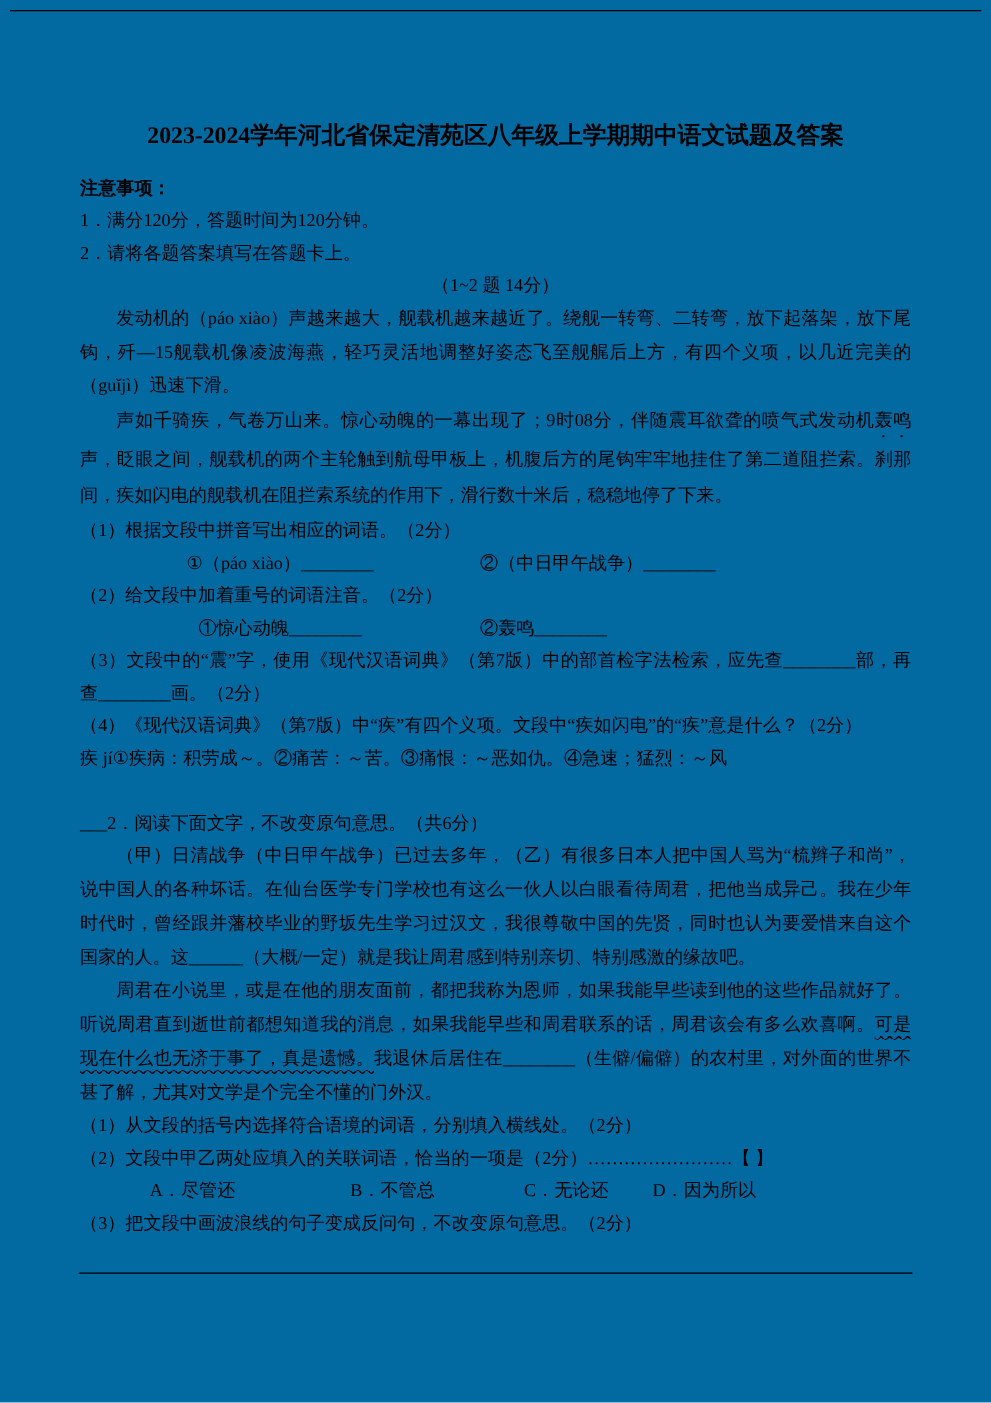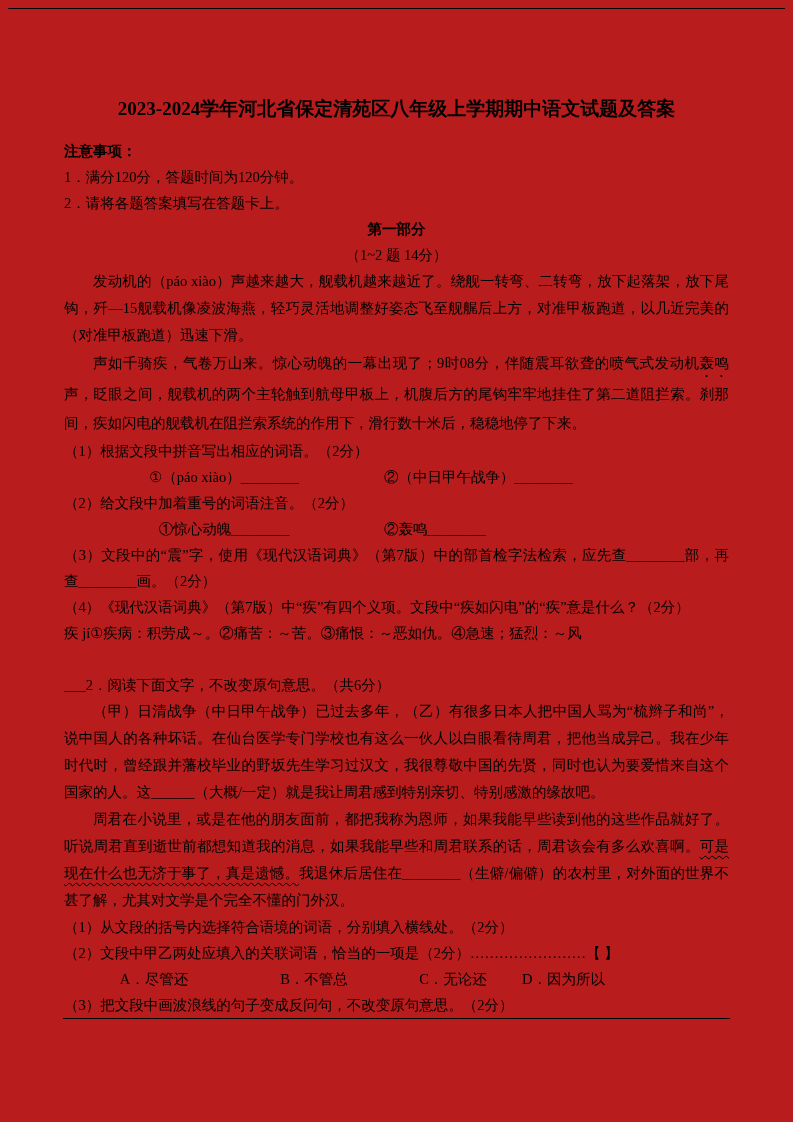--- a/index.html
+++ b/index.html
@@ -2,21 +2,21 @@
 <html><head>
 <meta charset="utf-8">
 <style>
   * { box-sizing: border-box; }
   html, body { margin: 0; padding: 0; background: #ffffff; }
   .page {
     position: relative;
     width: 793px;
     height: 1122px;
     margin: 0 auto;
-    background: #b91c1c;
+    background: #0369a1;
     color: #000000;
     font-family: "Liberation Serif", "DejaVu Serif", serif;
     font-size: 14.5px;
     line-height: 26px;
     padding: 0 64px;
     overflow: hidden;
   }
   .rule { position: absolute; background: #000; height: 1px; }
   .top-rule { top: 8px; left: 8px; right: 8px; }
   .bottom-rule { top: 1018px; left: 63px; right: 63px; }
@@ -58,25 +58,24 @@
 <div class="page">
   <div class="rule top-rule"></div>
   <div class="rule bottom-rule"></div>
 
   <h1 class="title">2023-2024学年河北省保定清苑区八年级上学期期中语文试题及答案</h1>
 
   <p class="bold">注意事项：</p>
   <p>1．满分120分，答题时间为120分钟。</p>
   <p>2．请将各题答案填写在答题卡上。</p>
 
-  <p class="center bold">第一部分</p>
   <p class="center">（1~2 题  14分）</p>
 
 
-  <p class="indent passage">发动机的（páo xiào）声越来越大，舰载机越来越近了。绕舰一转弯、二转弯，放下起落架，放下尾钩，歼—15舰载机像凌波海燕，轻巧灵活地调整好姿态飞至舰艉后上方，对准甲板跑道，以几近完美的（对准甲板跑道）迅速下滑。</p>
+  <p class="indent passage">发动机的（páo xiào）声越来越大，舰载机越来越近了。绕舰一转弯、二转弯，放下起落架，放下尾钩，歼—15舰载机像凌波海燕，轻巧灵活地调整好姿态飞至舰艉后上方，有四个义项，以几近完美的（guǐjì）迅速下滑。</p>
 
   <p class="indent loose"><span>声如千骑疾，气卷万山来。惊心动魄的一幕出现了；9时08分，伴随震耳欲聋的喷气式发动机</span><span class="emdot">轰鸣</span><span>声，眨眼之间，舰载机的两个主轮触到航母甲板上，机腹后方的尾钩牢牢地挂住了第二道阻拦索。刹那间，疾如闪电的舰载机在阻拦索系统的作用下，滑行数十米后，稳稳地停了下来。</span></p>
 
   <p>（1）根据文段中拼音写出相应的词语。（2分）</p>
   <p class="row">
     <span class="col-first">①（páo xiào）________</span>
     <span>②（中日甲午战争）________</span>
   </p>
 
   <p>（2）给文段中加着重号的词语注音。（2分）</p>

